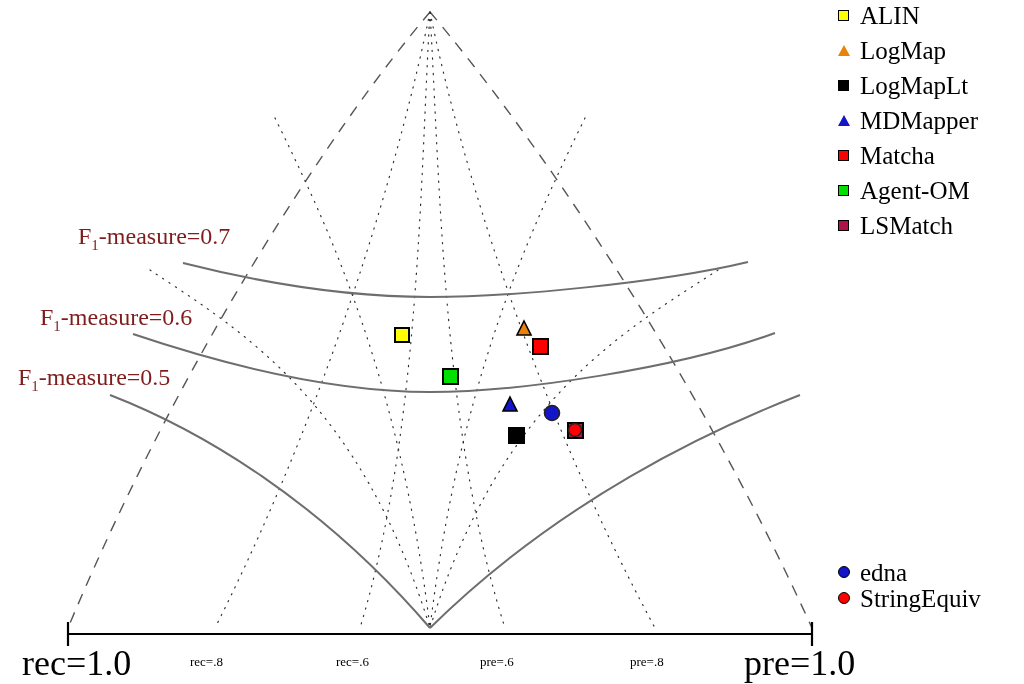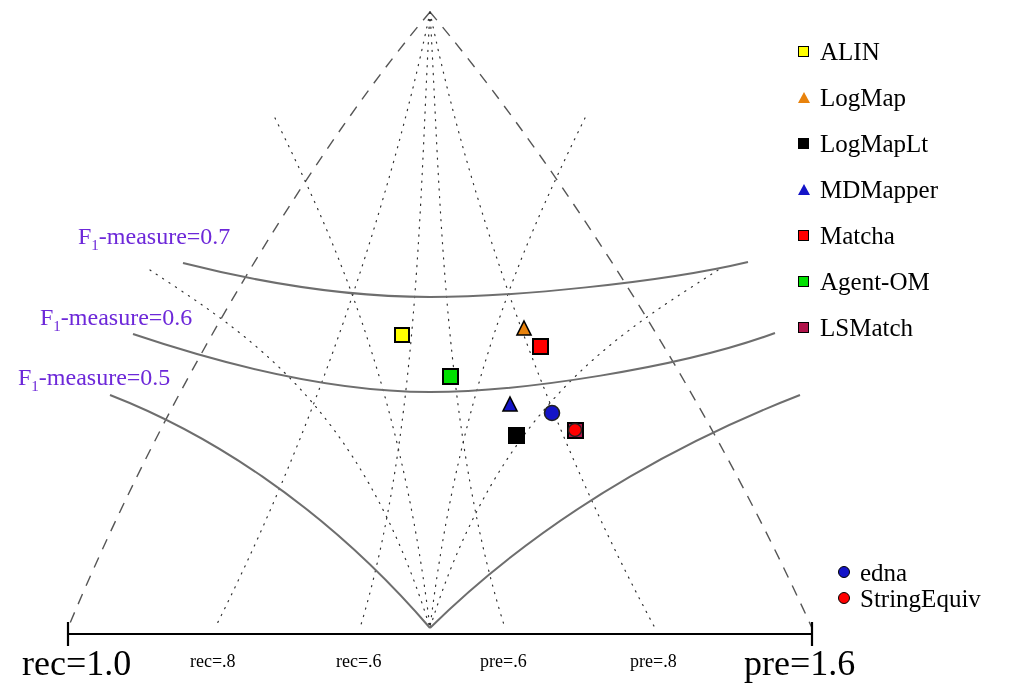--- a/index.html
+++ b/index.html
@@ -26,24 +26,23 @@
     top: 0;
     width: 1024px;
     height: 684px;
   }
   .legend-block {
     position: absolute;
     display: flex;
     flex-direction: column;
   }
   #legend-systems {
-    left: 798px;
+    left: 838px;
     top: 2px;
-    gap: 20px;
-    margin-top: 36px;
+    gap: 9px;
   }
   #legend-baselines {
     left: 838px;
     top: 559px;
   }
   .legend-row {
     display: flex;
     align-items: center;
     height: 26px;
   }
@@ -75,42 +74,42 @@
     box-sizing: border-box;
   }
   .mk-tri {
     width: 0;
     height: 0;
     border-left: 6px solid transparent;
     border-right: 6px solid transparent;
   }
   .fm-label {
     position: absolute;
-    color: #6d28d9;
+    color: #7f1d1d;
     font-size: 24px;
     line-height: 24px;
     white-space: nowrap;
     font-family: "Liberation Serif", "DejaVu Serif", serif;
   }
   .fm-label sub {
     font-size: 15px;
     line-height: 0;
   }
   .axis-label {
     position: absolute;
     color: #000000;
     white-space: nowrap;
     font-family: "Liberation Serif", "DejaVu Serif", serif;
   }
   .axis-label.big {
     font-size: 36px;
     line-height: 27px;
   }
   .axis-label.small {
-    font-size: 18px;
+    font-size: 13px;
     line-height: 13px;
   }
 </style>
 </head>
 <body>
 
 <div id="stage">
 
   <svg id="plot-svg" viewBox="0 0 1024 684" xmlns="http://www.w3.org/2000/svg">
 
@@ -168,21 +167,21 @@
   </div>
   <div class="fm-label" style="left:18px; top:365px;font-family:Liberation Serif, serif;">
     F<sub>1</sub>-measure=0.5
   </div>
 
   <div class="axis-label big" style="left:22px; top:650px;">rec=1.0</div>
   <div class="axis-label small" style="left:190px; top:655px;">rec=.8</div>
   <div class="axis-label small" style="left:336px; top:655px;">rec=.6</div>
   <div class="axis-label small" style="left:480px; top:655px;">pre=.6</div>
   <div class="axis-label small" style="left:630px; top:655px;">pre=.8</div>
-  <div class="axis-label big" style="left:744px; top:650px;">pre=1.6</div>
+  <div class="axis-label big" style="left:744px; top:650px;">pre=1.0</div>
 
   <div class="legend-block" id="legend-systems">
       <div class="legend-row">
         <span class="legend-marker">
           <span class="mk-square" style="background: rgb(255, 255, 0);"></span>
         </span>
         <span class="legend-label">ALIN</span>
       </div>
       <div class="legend-row">
         <span class="legend-marker">

